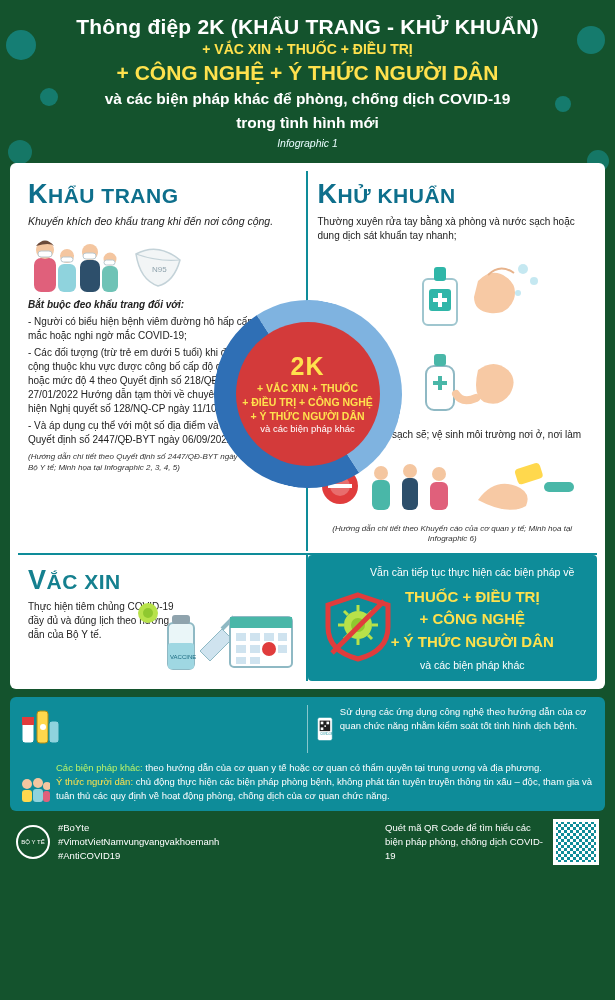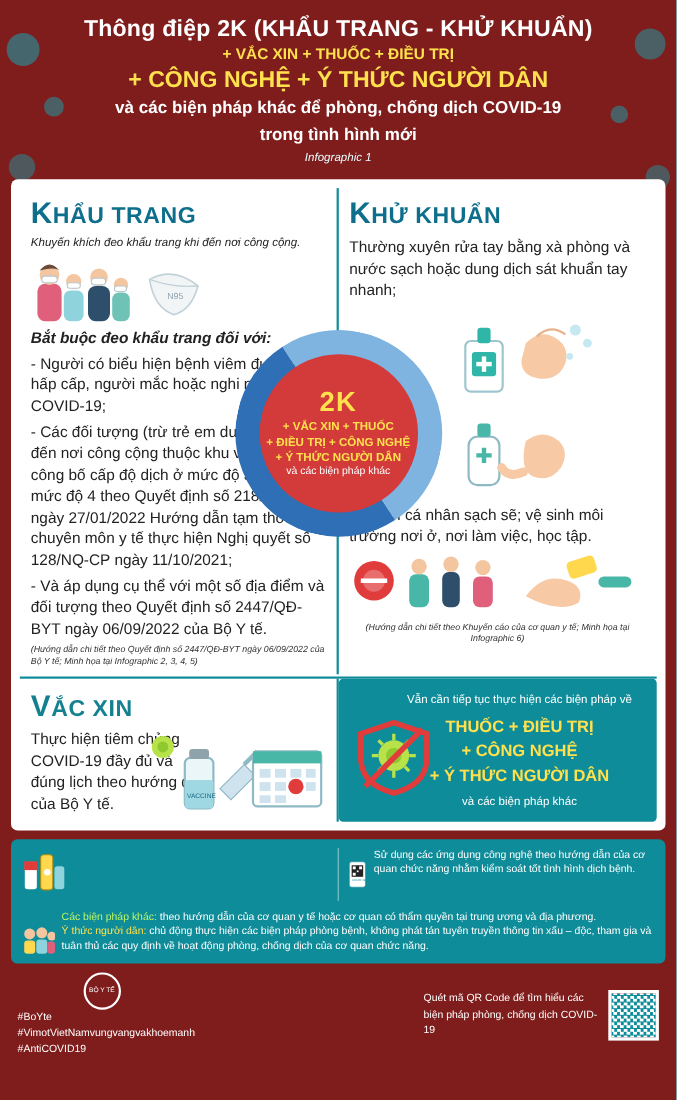--- a/index.html
+++ b/index.html
@@ -3,21 +3,21 @@
 <meta charset="utf-8">
 <style>
   * { box-sizing: border-box; }
   html, body { margin:0; padding:0; }
   body {
     width: 615px; height: 1000px;
     font-family: "Liberation Sans", sans-serif;
     background: #0e8c99;
     overflow: hidden;
   }
-  .page { position: relative; width:615px; height:1000px; background:#7f1d1d; }
+  .page { position: relative; width:615px; height:1000px; background:#14532d; }
 
   
   .virus { position:absolute; border-radius:50%; background:#16a3ae; }
   .virus::before, .virus::after{
     content:""; position:absolute; left:50%; top:50%;
     transform:translate(-50%,-50%);
     border-radius:50%;
   }
 
   
@@ -39,21 +39,21 @@
   .col { position:relative; padding:8px 10px 6px; }
   .col.left { width:50%; border-right:2px solid #0e8c99; }
   .col.right { width:50%; }
   .hrule { height:2px; background:#0e8c99; margin:2px 0 0; }
 
   .sect-title { font-size:21px; font-weight:bold; color:#0e6f8c; letter-spacing:.5px; }
   .sect-title .cap { font-size:27px; }
   .sect-title.teal { color:#15808f; }
 
   .it { font-style:italic; font-size:10.5px; color:#222; line-height:1.35; margin-top:4px;}
-  .txt { font-size:14px; color:#222; line-height:1.4; }
+  .txt { font-size:10px; color:#222; line-height:1.4; }
   .small-note { font-size:8px; font-style:italic; color:#333; line-height:1.3; }
 
   
   .ill { position:relative; height:60px; margin:6px 0 2px; }
 
   
   .center-badge{
     position:absolute; left:50%; top:300px; transform:translateX(-50%);
     width:188px; height:188px; z-index:6;
   }
@@ -335,21 +335,21 @@
             <rect x="23" y="14" width="7" height="11" rx="3" fill="#e0607b"></rect>
         </svg>
         <div>
           <span class="hl">Ý thức người dân:</span><span> chủ động thực hiện các biện pháp phòng bệnh, không phát tán tuyên truyền thông tin xấu – độc, tham gia và tuân thủ các quy định về hoạt động phòng, chống dịch của cơ quan chức năng.</span>
         </div>
       </div>
     </div>
   </div>
 
   <div class="footer">
-    <div style="display:flex;align-items:center;flex-direction:column;">
+    <div style="display:flex;align-items:center;">
       <div class="logo">
         <span>BỘ Y TẾ</span>
       </div>
       <div class="tags">
         <div>#BoYte</div>
         <div>#VimotVietNamvungvangvakhoemanh</div>
         <div>#AntiCOVID19</div>
       </div>
     </div>
     <div class="foot-right">

